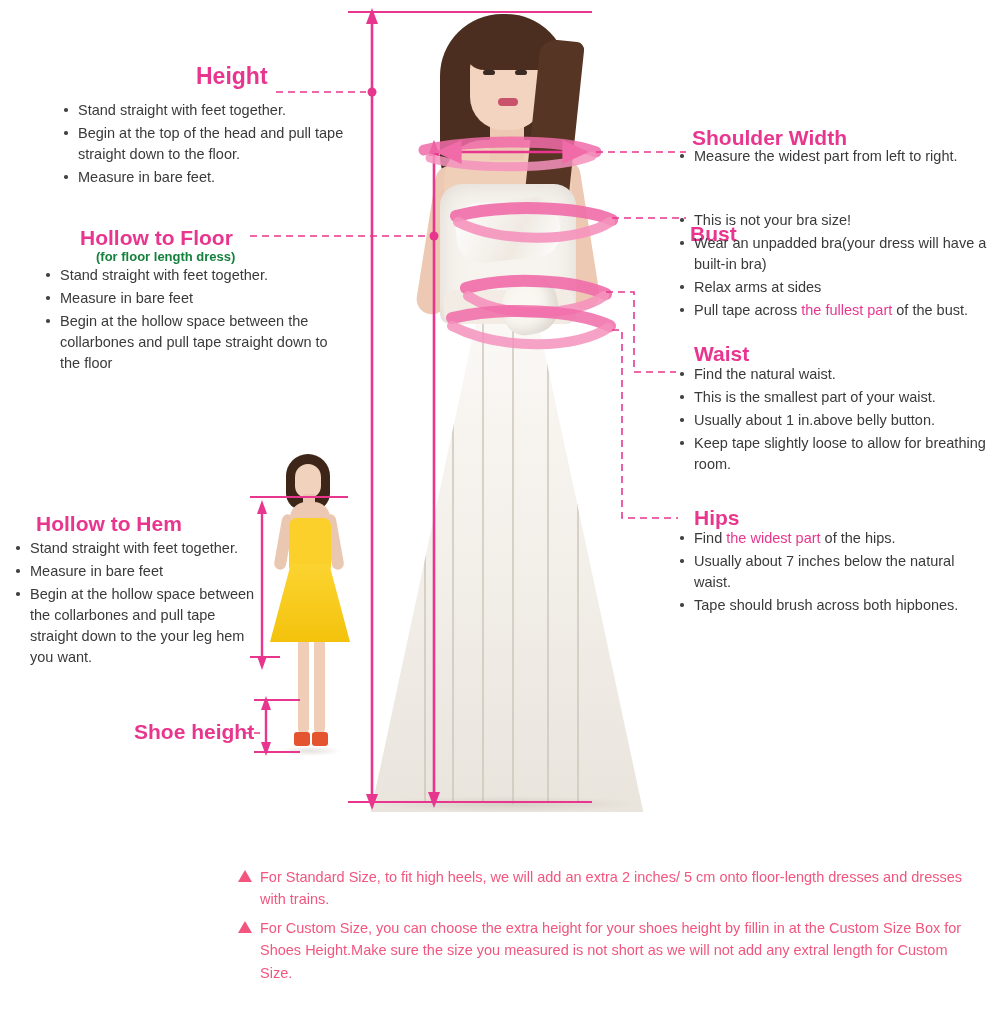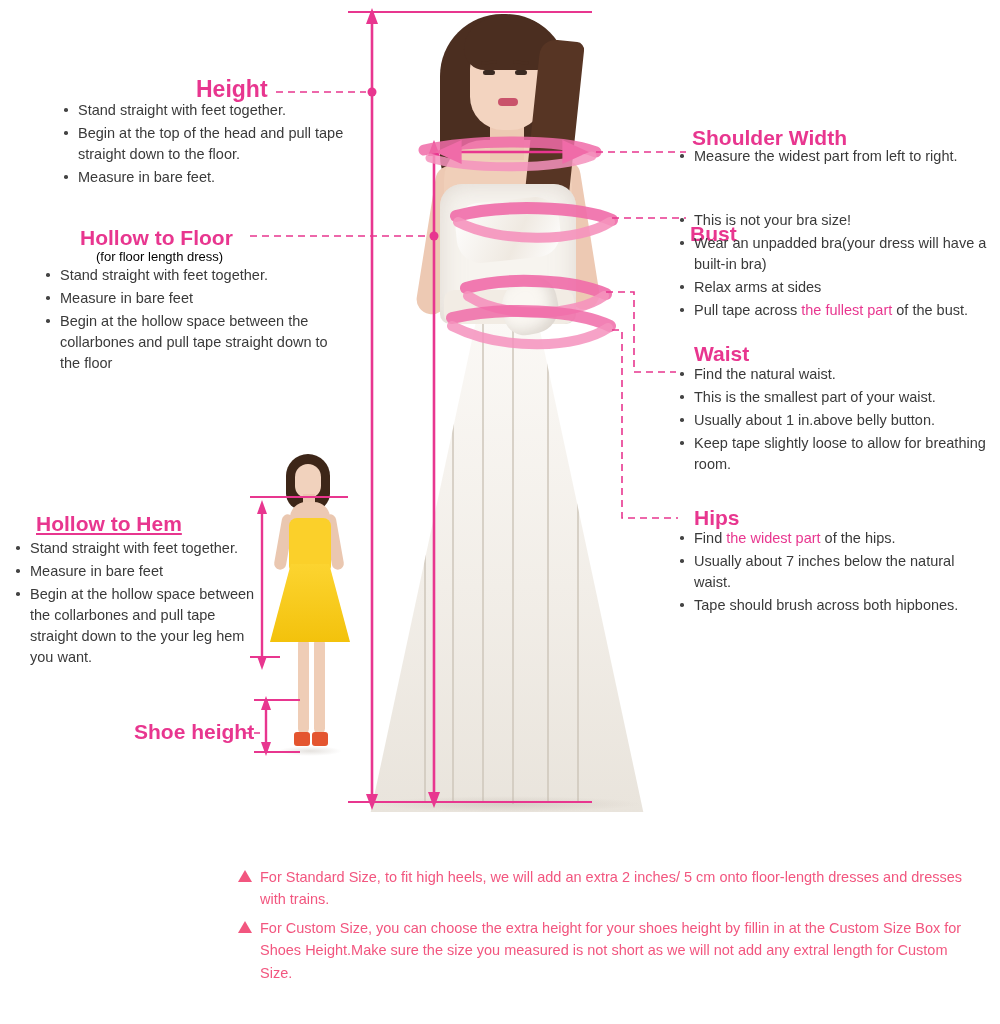--- a/index.html
+++ b/index.html
@@ -23,23 +23,24 @@
   }
   
   .heading {
     position: absolute;
     color: #e8368f;
     font-weight: bold;
     white-space: nowrap;
   }
   .subheading {
     position: absolute;
-    color: #000000;
+    color: #15803d;
     font-size: 13px;
     white-space: nowrap;
+    font-weight: bold;
   }
   .bullets {
     position: absolute;
     color: #3a3a3a;
     font-size: 14.5px;
     line-height: 1.45;
   }
   .bullets .li {
     position: relative;
     padding-left: 16px;
@@ -362,36 +363,36 @@
     <g>
       <line x1="266" y1="704" x2="266" y2="748" stroke="#e8368f" stroke-width="2.4"></line>
       <polygon points="266,696 261,710 271,710" fill="#e8368f"></polygon>
       <polygon points="266,756 261,742 271,742" fill="#e8368f"></polygon>
       <line x1="254" y1="700" x2="300" y2="700" stroke="#e8368f" stroke-width="2"></line>
       <line x1="254" y1="752" x2="300" y2="752" stroke="#e8368f" stroke-width="2"></line>
       <line x1="244" y1="733" x2="262" y2="733" stroke="#e8368f" stroke-width="1.6" stroke-dasharray="6 4"></line>
     </g>
   </svg>
 
-  <div class="heading" style="left:196px; top:76px; font-size:23px;">Height</div>
+  <div class="heading" style="left:196px; top:63px; font-size:23px;">Height</div>
   <div class="bullets" style="left:62px; top:100px; width:290px;">
     <div class="li">Stand straight with feet together.</div>
     <div class="li">Begin at the top of the head and pull tape straight down to the floor.</div>
     <div class="li">Measure in bare feet.</div>
   </div>
 
   <div class="heading" style="left:80px; top:226px; font-size:21px;">Hollow to Floor</div>
   <div class="subheading" style="left:96px; top:249px;">(for floor length dress)</div>
   <div class="bullets" style="left:44px; top:265px; width:300px;">
     <div class="li">Stand straight with feet together.</div>
     <div class="li">Measure in bare feet</div>
     <div class="li">Begin at the hollow space between the collarbones and pull tape straight down to the floor</div>
   </div>
 
-  <div class="heading" style="left:36px; top:512px; font-size:21px;text-decoration:underline;">Hollow to Hem</div>
+  <div class="heading" style="left:36px; top:512px; font-size:21px;">Hollow to Hem</div>
   <div class="bullets" style="left:14px; top:538px; width:248px;">
     <div class="li">Stand straight with feet together.</div>
     <div class="li">Measure in bare feet</div>
     <div class="li">Begin at the hollow space between the collarbones and pull tape straight down to the your leg hem  you want.</div>
   </div>
 
   <div class="heading" style="left:134px; top:720px; font-size:21px;">Shoe height</div>
 
   <div class="heading" style="left:692px; top:126px; font-size:21px;">Shoulder Width</div>
   <div class="bullets" style="left:678px; top:146px; width:316px;">

